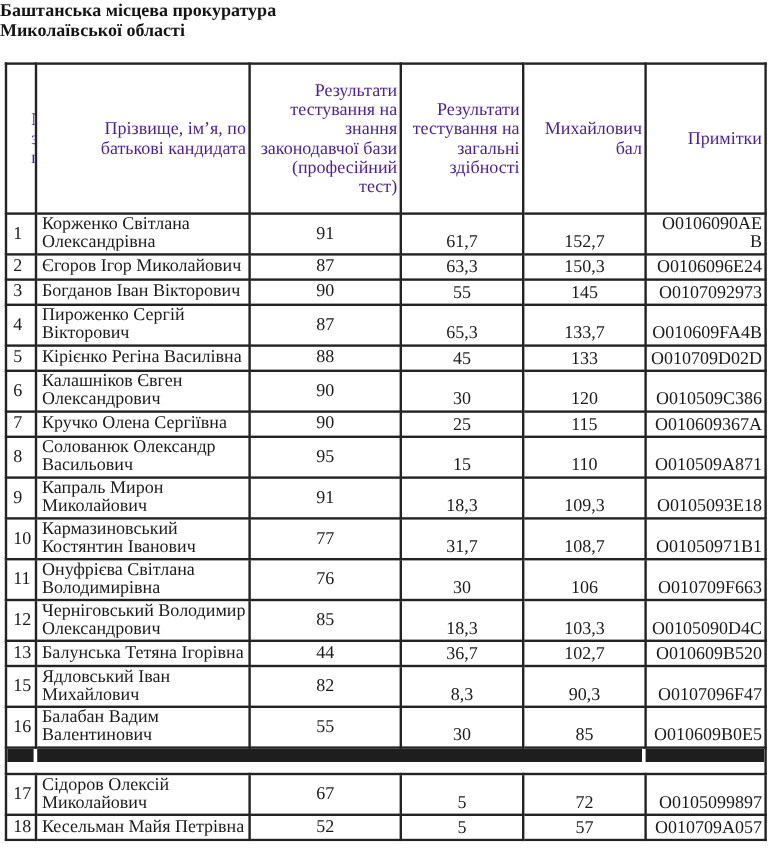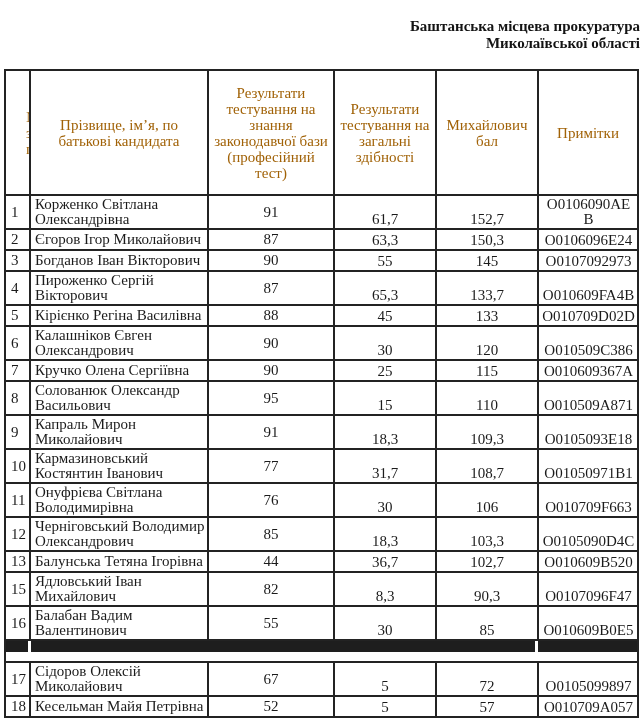--- a/index.html
+++ b/index.html
@@ -1,30 +1,30 @@
 <!DOCTYPE html>
 <html><head>
 <meta charset="utf-8">
 <style>
   html,body{margin:0;padding:0;background:#ffffff;}
   body{width:640px;font-family:"Liberation Serif","DejaVu Serif",serif;color:#1b1b1b;}
   .page{width:640px;}
-  .title{margin-top:18px;text-align:right;font-weight:bold;font-size:15px;line-height:17px;color:#141414;}
+  .title{margin-top:1px;text-align:left;font-weight:bold;font-size:15px;line-height:17px;color:#141414;}
   table.results{border-collapse:collapse;table-layout:fixed;margin:17px 0 0 4px;width:633px;}
   th,td{border:2px solid #232323;font-size:15px;overflow:hidden;}
   thead tr{height:125px;}
-  th{font-weight:normal;text-align:center;vertical-align:middle;line-height:16px;padding:1px 2px;color:#a16207;}
+  th{font-weight:normal;text-align:right;vertical-align:middle;line-height:16px;padding:1px 2px;color:#4c1d95;}
   th.c1{padding:0 20px;}
   td{line-height:15px;padding:1px 2px;}
   tbody tr{height:21px;}
   td.c1{text-align:left;padding-left:5px;vertical-align:middle;}
   td.c2{text-align:left;padding-left:4px;padding-right:1px;vertical-align:middle;}
   td.c3{text-align:center;vertical-align:middle;border-radius:15px;}
   td.c4,td.c5{text-align:center;vertical-align:bottom;}
-  td.c6{text-align:center;padding-left:3px;padding-right:2px;vertical-align:bottom;word-break:break-all;margin-left:12px;}
+  td.c6{text-align:right;padding-left:3px;padding-right:2px;vertical-align:bottom;word-break:break-all;margin-left:12px;}
   tr.redacted-row td{padding:0;height:20px;vertical-align:top;}
   .bar{height:11px;background:#1e1e1e;position:relative;}
   .slit{position:absolute;top:0;width:3px;height:11px;background:#ffffff;}
   .slit.s1{left:22px;}
   .slit.s2{left:529px;}
 </style>
 </head>
 <body>
 
 <div class="page">

